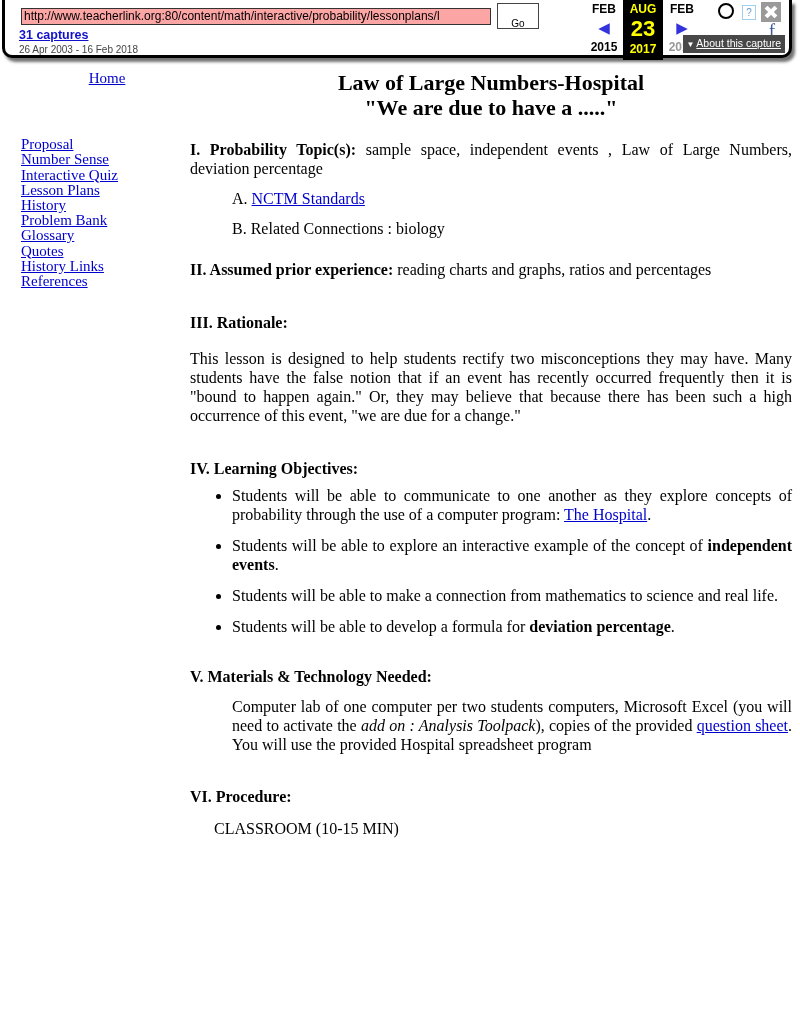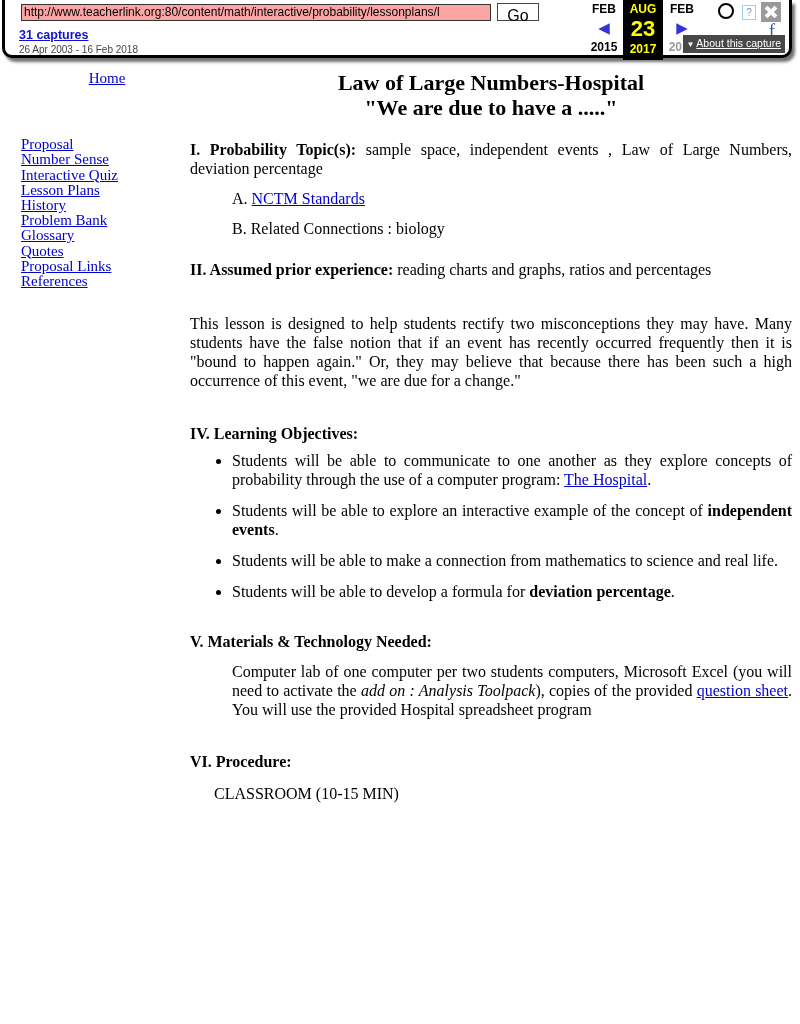--- a/index.html
+++ b/index.html
@@ -53,29 +53,29 @@
     border: 1px solid #333;
     background: #fca5a5;
     color: #000;
     box-sizing: border-box;
   }
   #wm-go-btn {
     margin-left: 6px;
     width: 42px;
     height: 18px;
     font-family: "Liberation Sans", "DejaVu Sans", sans-serif;
-    font-size: 16px;
+    font-size: 10px;
     line-height: 16px;
     text-align: center;
     border: 1px solid #444;
     background: #fff;
     color: #000;
     cursor: pointer;
     box-sizing: border-box;
-    padding: 4px;
+    padding: 12px;
   }
 
   
   #wm-captures {
     position: absolute;
     left: 14px;
     top: 28px;
   }
   #wm-captures-count {
     display: block;
@@ -398,21 +398,21 @@
 
     <div id="nav-list">
       <a class="nav-link">Proposal</a>
       <a class="nav-link">Number Sense</a>
       <a class="nav-link">Interactive Quiz</a>
       <a class="nav-link">Lesson Plans</a>
       <a class="nav-link">History</a>
       <a class="nav-link">Problem Bank</a>
       <a class="nav-link">Glossary</a>
       <a class="nav-link">Quotes</a>
-      <a class="nav-link">Proposal Links</a>
+      <a class="nav-link">History Links</a>
       <a class="nav-link">References</a>
     </div>
   </div>
 
   <div id="content">
 
     <h1 id="doc-title">
       <span class="t-line">Law of Large Numbers-Hospital</span>
       <span class="t-line">"We are due to have a ....."</span>
     </h1>
@@ -423,20 +423,21 @@
       <div class="sub-item"><span>A. </span><a class="inline-link">NCTM Standards</a></div>
 
       <div class="sub-item">B. Related Connections : biology</div>
     </div>
 
     <div class="sec-block" style="margin-top:22px;">
       <p class="para"><span class="sec-head">II. Assumed prior experience:</span><span> reading charts and graphs, ratios and percentages</span></p>
     </div>
 
     <div class="sec-block" style="margin-top:35px;">
+      <div class="sec-head">III. Rationale:</div>
       <p class="para" style="margin-top:17px;">This lesson is designed to help students rectify two misconceptions they may have.  Many students have the false notion that if an event has recently occurred frequently  then it is "bound to happen again."  Or, they may believe that because there has been such a high occurrence of this event, "we are due for a change."</p>
     </div>
 
     <div class="sec-block" style="margin-top:35px;">
       <div class="sec-head">IV. Learning Objectives:</div>
       <ul class="obj-list">
         <li><span>Students will be able to communicate to one another as they explore concepts of probability through the use of a computer program: </span><a class="inline-link">The Hospital</a><span>.</span></li>
 
         <li><span>Students will be able to explore an interactive example of the concept of </span><span class="bold">independent events</span><span>.</span></li>
 

